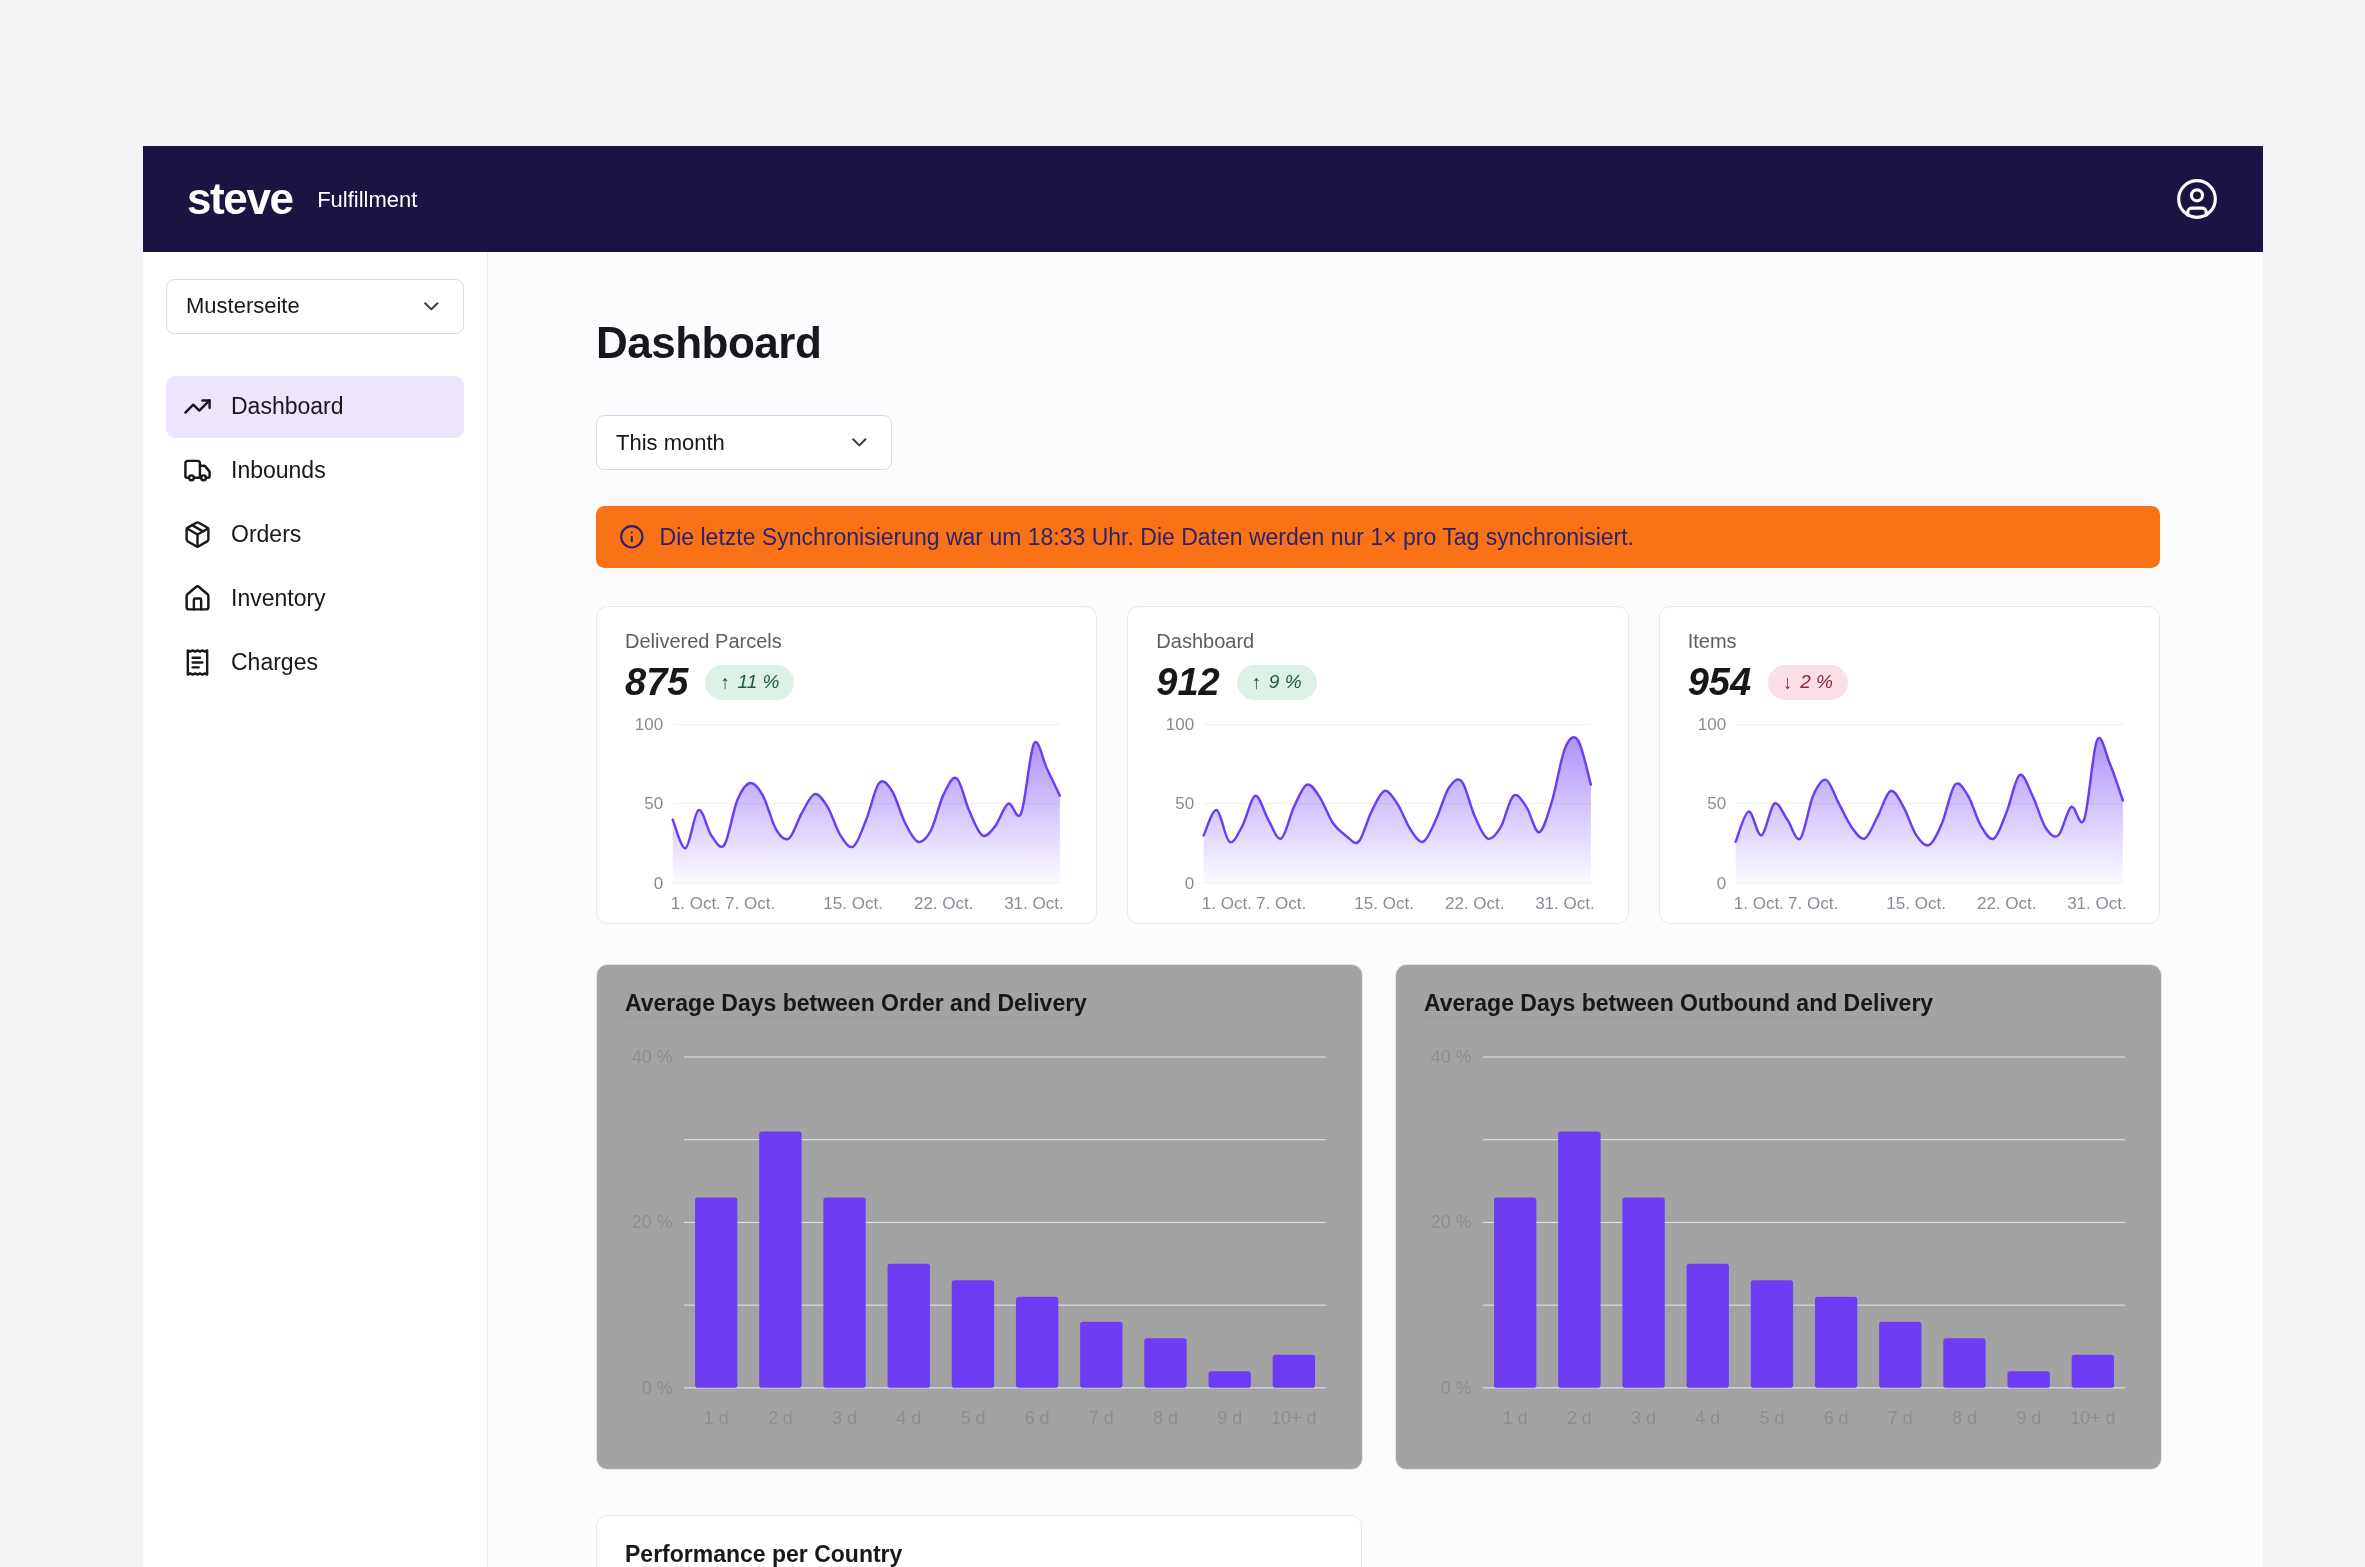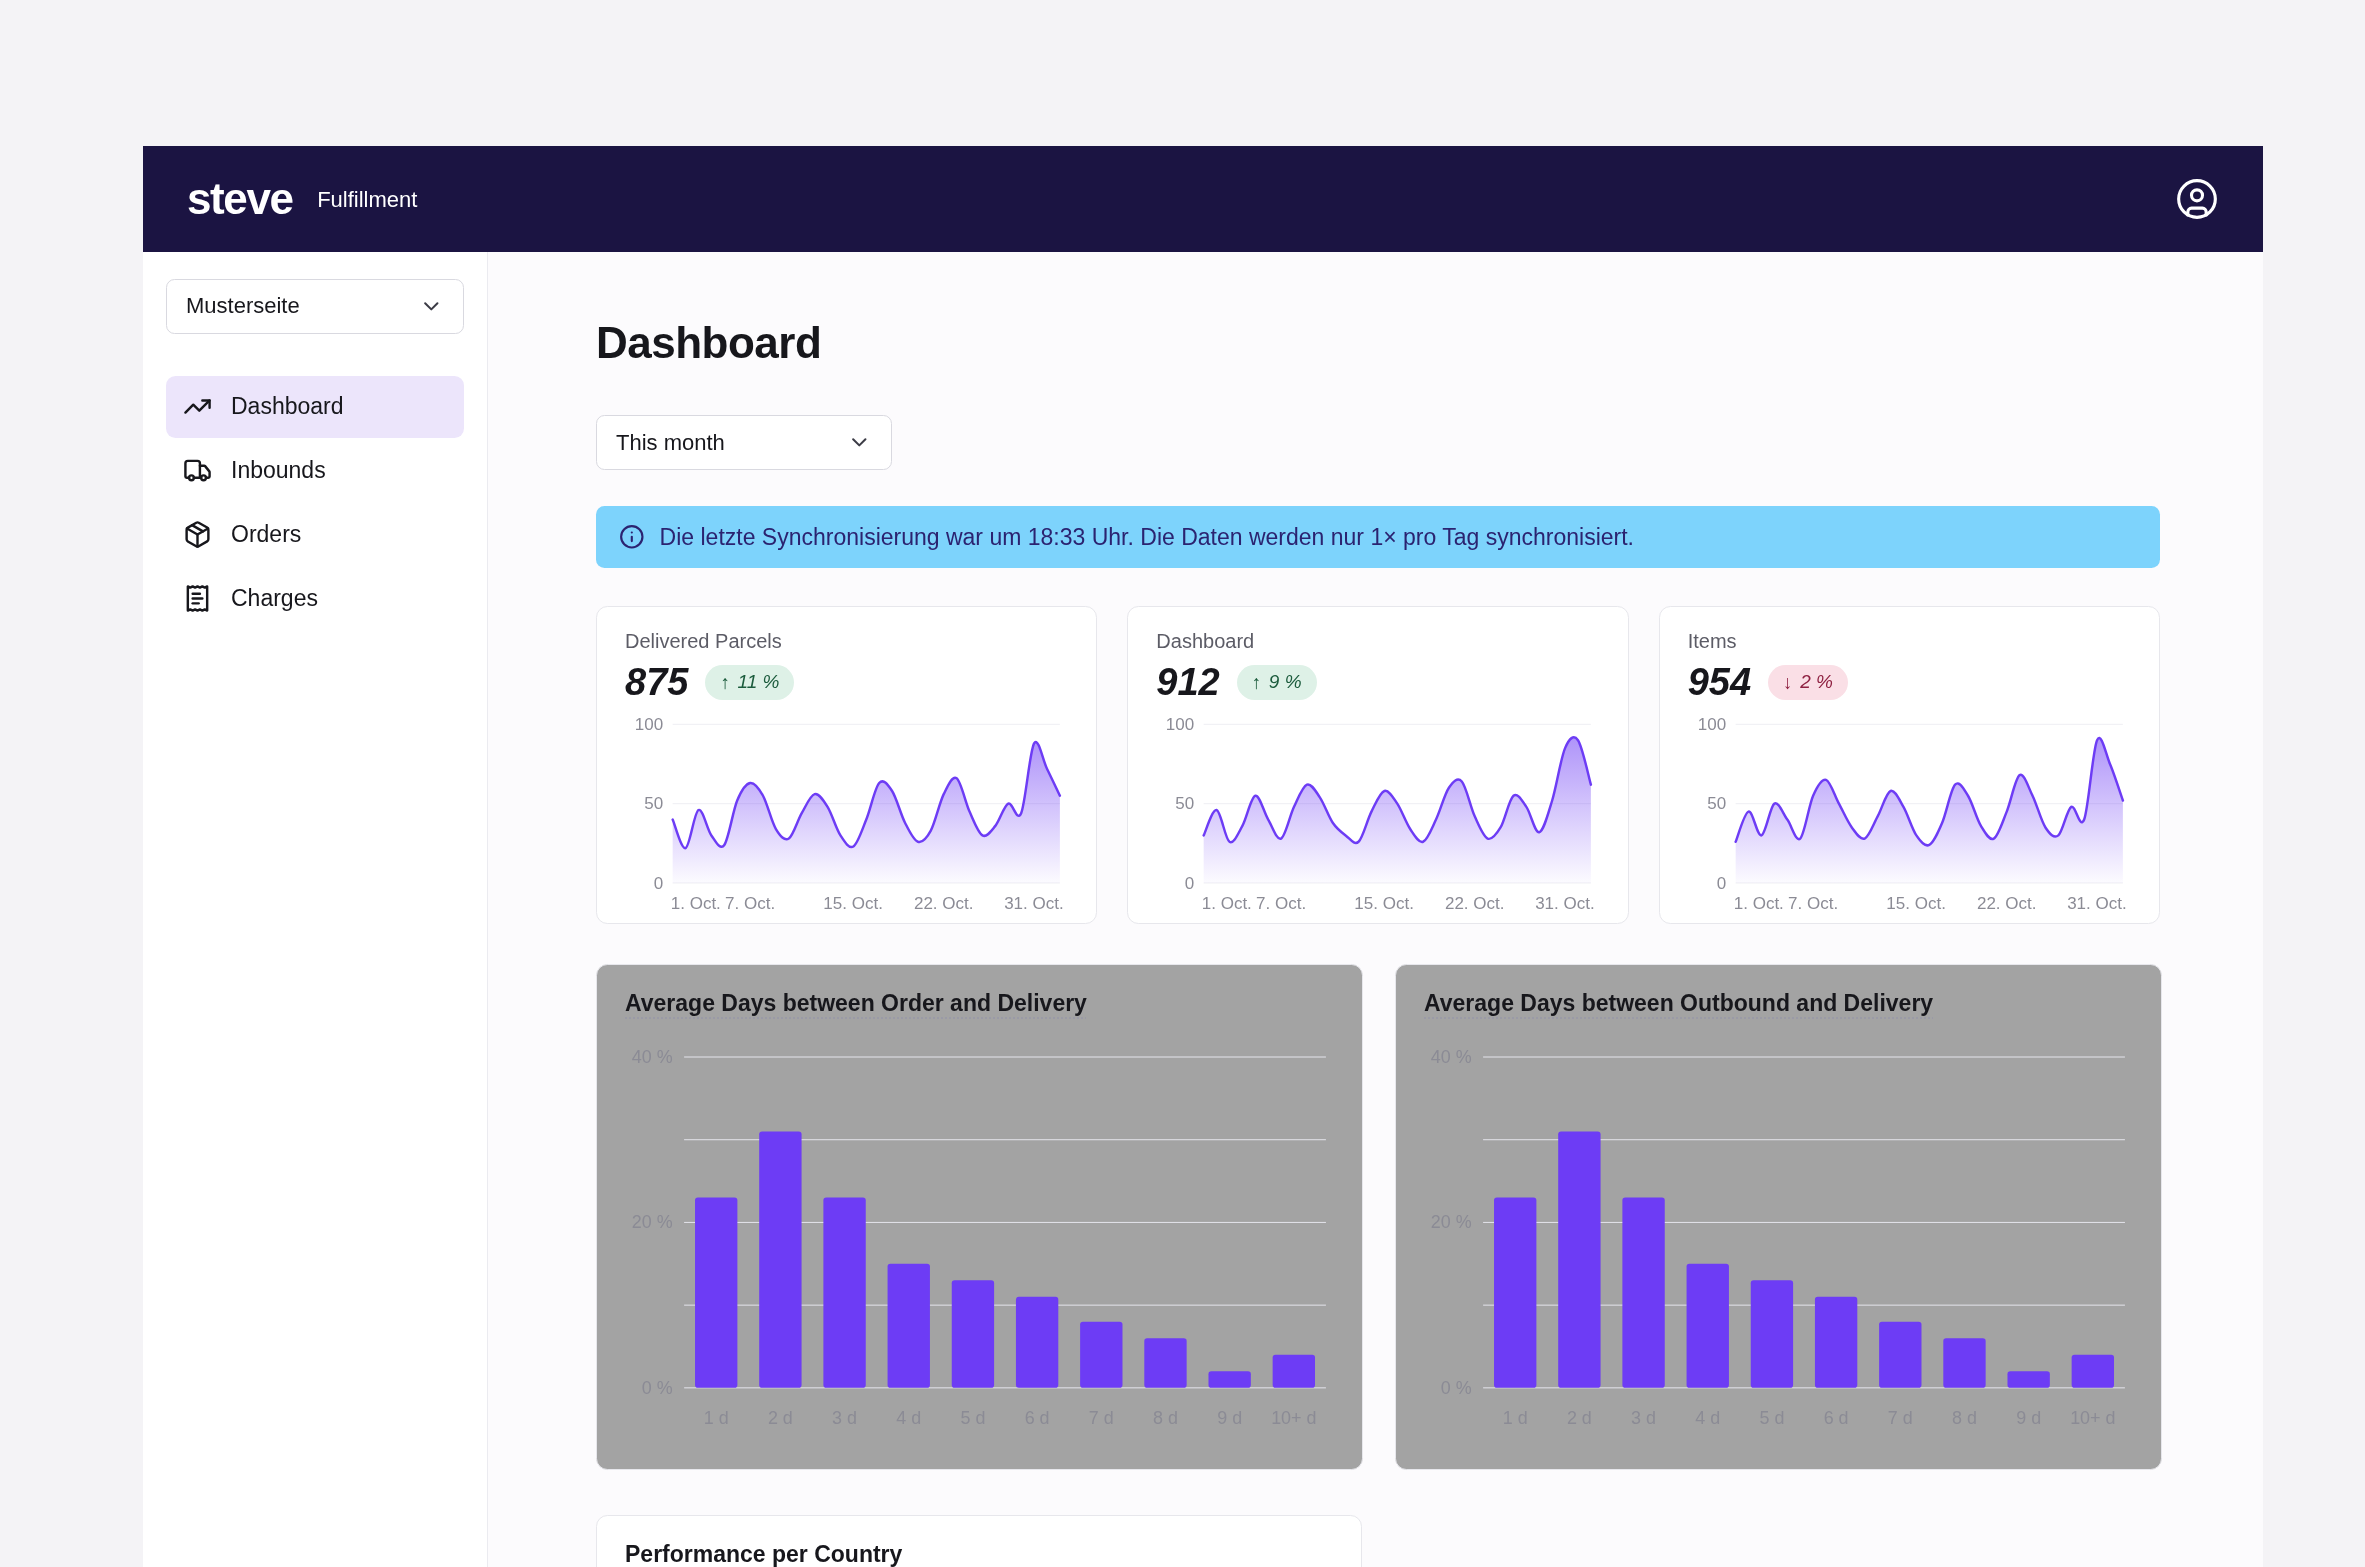--- a/index.html
+++ b/index.html
@@ -31,21 +31,21 @@
   .menu-item { display: flex; align-items: center; gap: 19px; height: 62px; border-radius: 9.5px; padding: 0 17px; font-size: 23px; font-weight: 500; color: #17171c; cursor: pointer; }
   .menu-item.active { background: #ece5fb; }
   .menu-item svg { width: 29px; height: 29px; flex: 0 0 29px; }
 
   
   .content { flex: 1; padding: 66px 103px 0 108px; overflow: hidden; }
   h1.page-title { margin: 0; font-size: 44px; font-weight: 800; letter-spacing: -0.5px; }
   .period-select { margin-top: 47px; width: 296px; }
 
   .info-banner {
-    margin-top: 36px; height: 62px; background: #7dd3fc; border-radius: 8.5px;
+    margin-top: 36px; height: 62px; background: #f97316; border-radius: 8.5px;
     display: flex; align-items: center; gap: 15px; padding: 0 23px;
     font-size: 23px; color: #2b2370;
   }
   .info-banner svg { width: 25.6px; height: 25.6px; color: #2b2370; flex: 0 0 25.6px; }
 
   .stats-row { margin-top: 38px; display: flex; gap: 30px; align-items: flex-end; }
   .stat-card { flex: 1; height: 318px; background: #fff; border: 0.9px solid #e7e7ec; border-radius: 11.4px; padding: 23px 28px 13.2px; }
   .stat-label { font-size: 20px; color: #5c5c66; }
   .stat-value-row { display: flex; align-items: center; gap: 17px; margin-top: 7.6px; font-style: italic; }
   .stat-value { font-size: 38px; font-weight: 800; }
@@ -123,20 +123,29 @@
           <div class="menu-item">
             <span style="display:flex;">
               <svg viewBox="0 0 24 24" fill="none" stroke="currentColor" stroke-width="2" stroke-linecap="round" stroke-linejoin="round" style="width:29px;height:29px;">
                   <path d="M11 21.73a2 2 0 0 0 2 0l7-4A2 2 0 0 0 21 16V8a2 2 0 0 0-1-1.73l-7-4a2 2 0 0 0-2 0l-7 4A2 2 0 0 0 3 8v8a2 2 0 0 0 1 1.73z"></path>
                   <path d="M12 22V12"></path>
                   <path d="m3.3 7 8.7 5 8.7-5"></path>
                   <path d="m7.5 4.27 9 5.15"></path>
                 </svg>
             </span>
             <span>Orders</span>
+          </div>
+          <div class="menu-item">
+            <span style="display:flex;">
+              <svg viewBox="0 0 24 24" fill="none" stroke="currentColor" stroke-width="2" stroke-linecap="round" stroke-linejoin="round" style="width:29px;height:29px;">
+                  <path d="M15 21v-8a1 1 0 0 0-1-1h-4a1 1 0 0 0-1 1v8"></path>
+                  <path d="M3 10a2 2 0 0 1 .709-1.528l7-5.999a2 2 0 0 1 2.582 0l7 5.999A2 2 0 0 1 21 10v9a2 2 0 0 1-2 2H5a2 2 0 0 1-2-2z"></path>
+                </svg>
+            </span>
+            <span>Inventory</span>
           </div>
           <div class="menu-item">
             <span style="display:flex;">
               <svg viewBox="0 0 24 24" fill="none" stroke="currentColor" stroke-width="2" stroke-linecap="round" stroke-linejoin="round" style="width:29px;height:29px;">
                   <path d="M4 2v20l2-1 2 1 2-1 2 1 2-1 2 1 2-1 2 1V2l-2 1-2-1-2 1-2-1-2 1-2-1-2 1Z"></path>
                   <path d="M14 8H8"></path>
                   <path d="M16 12H8"></path>
                   <path d="M13 16H8"></path>
                 </svg>
             </span>

